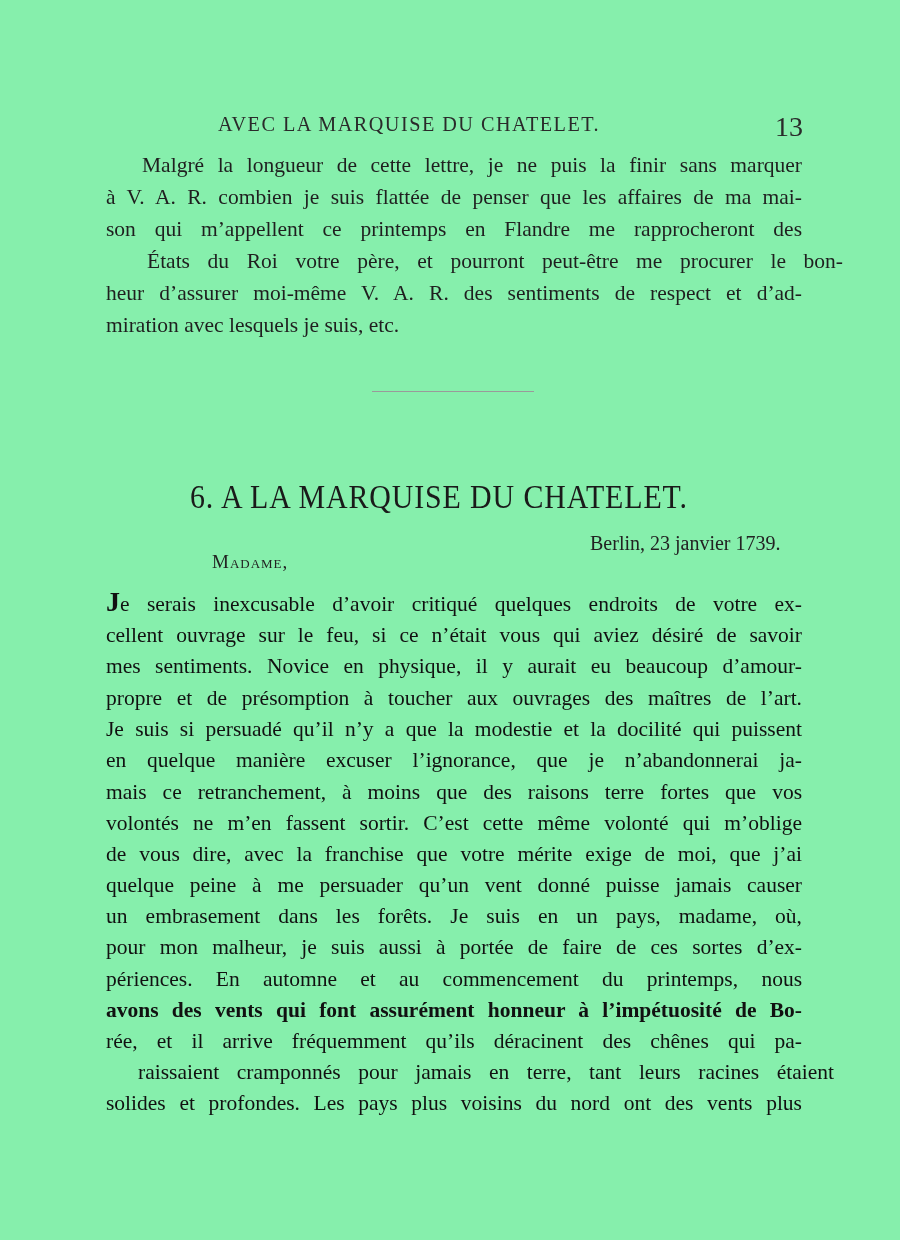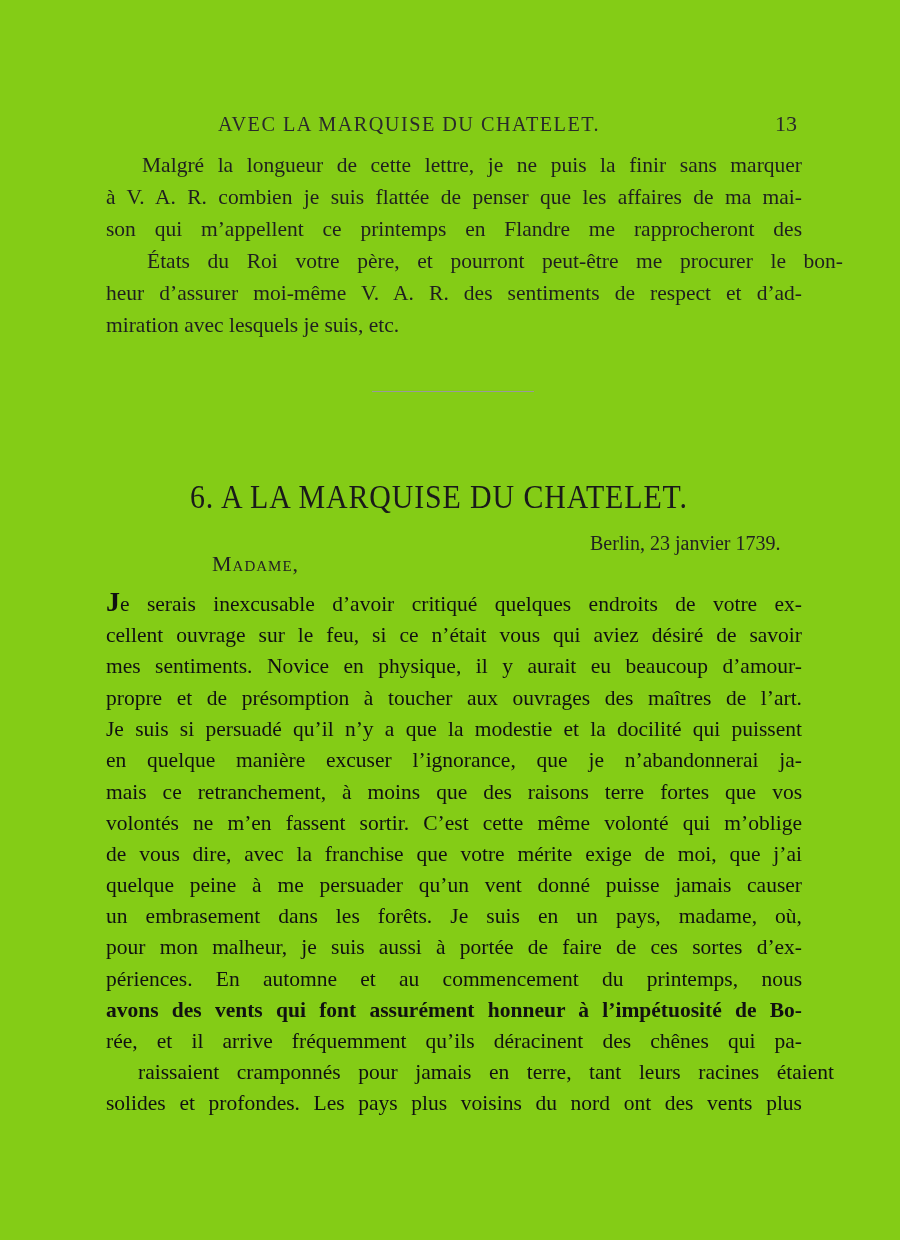--- a/index.html
+++ b/index.html
@@ -12,38 +12,38 @@
       height: 1240px;
       position: relative;
       overflow: hidden;
       font-family: "Liberation Serif", "DejaVu Serif", serif;
       color: #1a1a1a;
     }
     .page {
       position: absolute;
       left: 0; top: 0;
       width: 900px; height: 1240px;
-      background: #84cc16;
+      background: #86efac;
     }
     .running-head {
       position: absolute;
       top: 111px;
       left: 218px;
       font-size: 22px;
       letter-spacing: 1.6px;
       color: #2a2a2a;
       transform: scaleX(0.92);
       transform-origin: left center;
       white-space: nowrap;
     }
     .page-number {
       position: absolute;
       top: 111px;
       left: 775px;
-      font-size: 22px;
+      font-size: 28px;
       color: #2a2a2a;
     }
     .line {
       position: absolute;
       left: 106px;
       width: 696px;
       font-size: 21.5px;
       line-height: 31px;
       white-space: nowrap;
       text-align: justify;
@@ -77,21 +77,21 @@
       top: 532px;
       left: 590px;
       font-size: 20px;
       color: #222;
       white-space: nowrap;
     }
     .salutation {
       position: absolute;
       top: 551px;
       left: 212px;
-      font-size: 22px;
+      font-size: 19px;
       letter-spacing: 1px;
       color: #222;
       font-variant: small-caps;
       white-space: nowrap;
     }
     .dropcap-first {
       font-size: 28px;
       font-weight: bold;
       line-height: 1;
     }

